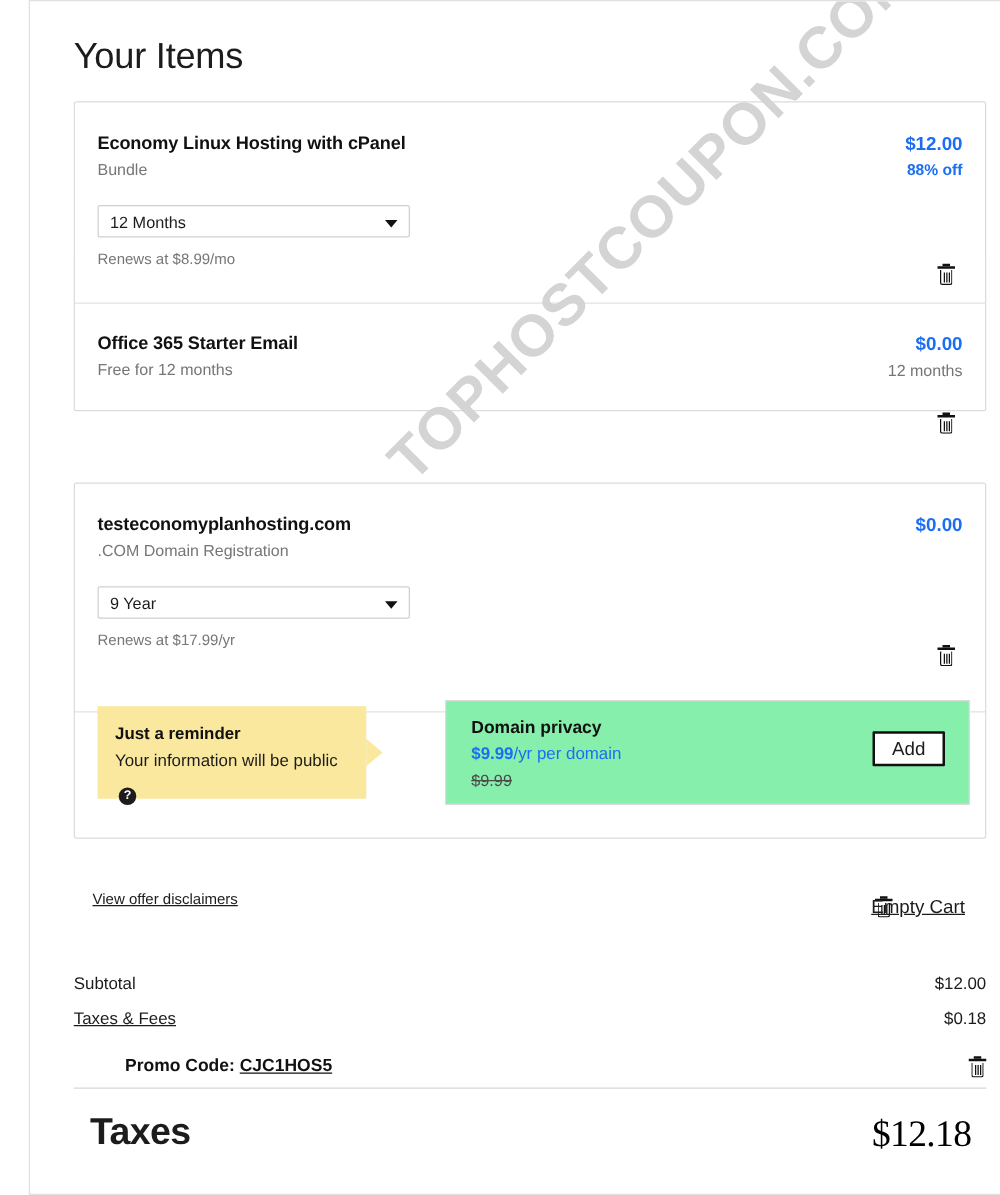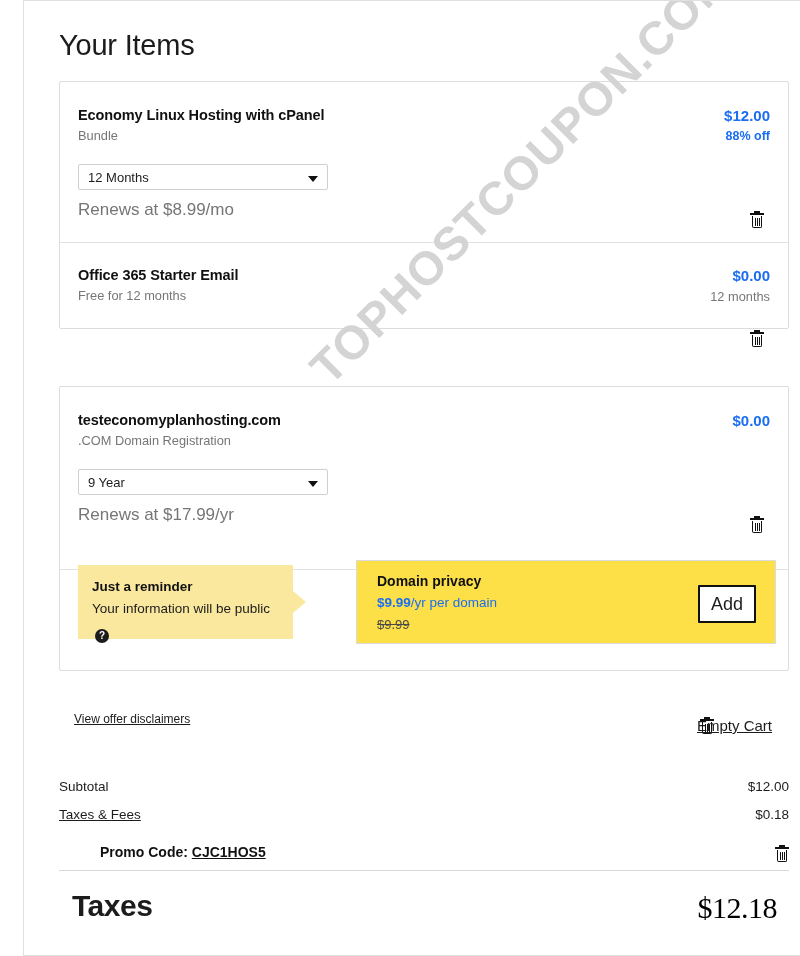--- a/index.html
+++ b/index.html
@@ -93,21 +93,21 @@
   }
   .item-sub {
     position: absolute;
     left: 18px;
     font-size: 12.8px;
     color: #767676;
   }
   .item-renew {
     position: absolute;
     left: 18px;
-    font-size: 17px;
+    font-size: 12px;
     color: #767676;
   }
   .price {
     position: absolute;
     right: 18px;
     font-size: 15px;
     font-weight: bold;
     color: #1b6ef3;
     text-align: right;
   }
@@ -242,21 +242,21 @@
     margin-left: 3px;
   }
 
   .privacy-box {
     position: absolute;
     left: 296px;
     top: 9px;
     width: 420px;
     height: 84px;
     border: 1px solid #dcdcdc;
-    background: #fde047;
+    background: #86efac;
   }
   .privacy-title {
     position: absolute;
     left: 20px; top: 12px;
     font-size: 14px;
     font-weight: bold;
     color: #111;
   }
   .privacy-price {
     position: absolute;
@@ -271,25 +271,25 @@
     left: 20px; top: 56px;
     font-size: 13px;
     color: #4a4a4a;
     text-decoration: line-through;
   }
   .add-button {
     position: absolute;
     right: 19px;
     top: 24px;
     width: 58px;
-    height: 38px;
+    height: 28px;
     border: 2px solid #111;
     background: #fff;
     font-family: "Liberation Sans", sans-serif;
-    font-size: 18px;
+    font-size: 15px;
     color: #1c1c1c;
     cursor: pointer;
     border-radius: 1px;
   }
 
   
   .disclaimer-link {
     position: absolute;
     left: 50px;
     top: 711px;

